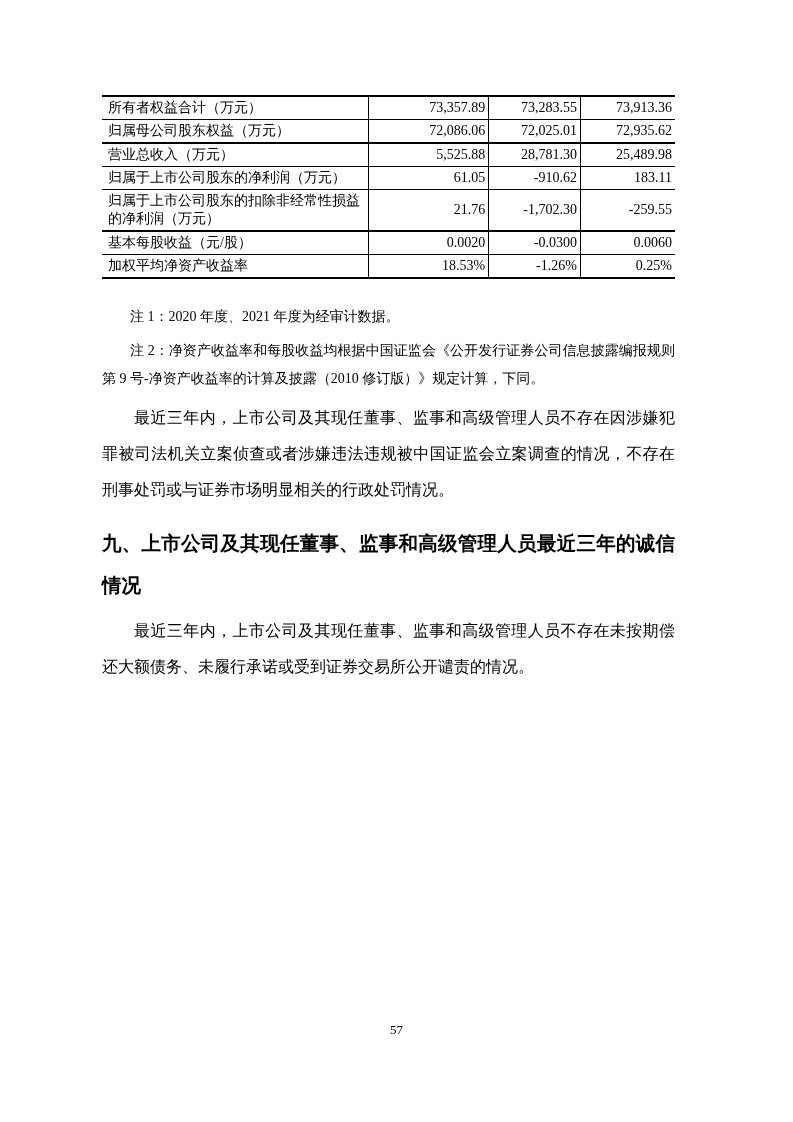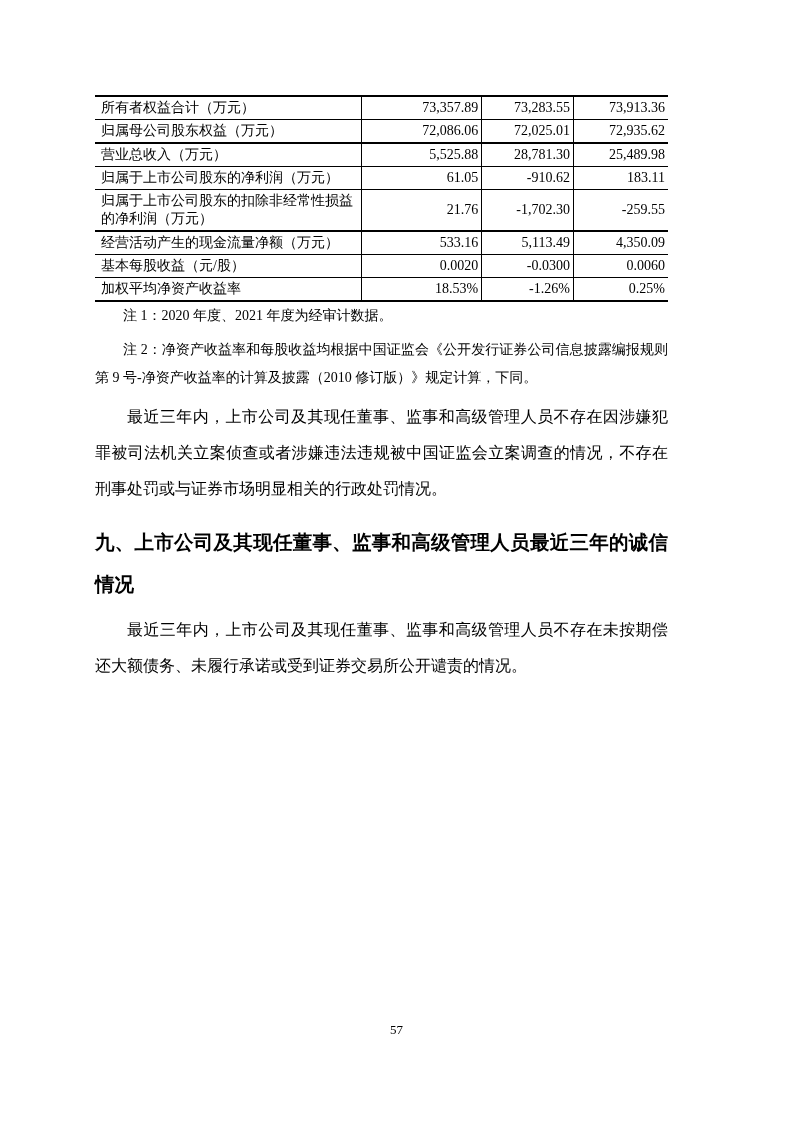--- a/index.html
+++ b/index.html
@@ -6,21 +6,21 @@
   html, body { background: #ffffff; }
   body {
     width: 793px; height: 1122px;
     position: relative;
     font-family: "Liberation Serif", "DejaVu Serif", serif;
     color: #000000;
     overflow: hidden;
   }
   .content {
     position: absolute;
-    top: 0; left: 95px;
+    top: 0; left: 102px;
     width: 573px;
   }
   
   table.fin {
     width: 100%;
     margin-top: 95px;
     border-collapse: collapse;
     table-layout: fixed;
     border-top: 2px solid #000;
     font-size: 14px;
@@ -37,21 +37,21 @@
   table.fin td.val { text-align: right; padding-right: 3px; border-left: 1px solid #000; }
   table.fin td.hc  { text-align: center; font-weight: bold; }
   table.fin td.hv  { text-align: center; font-weight: bold; border-left: 1px solid #000; }
   
   .note {
     font-size: 14px;
     line-height: 28px;
     text-indent: 2em;
     text-align: justify;
   }
-  .note1 { margin-top: 0; }
+  .note1 { margin-top: 24px; }
   .note2 { margin-top: 6px; }
   
   h2.sec {
     font-family: "Liberation Sans", "DejaVu Sans", sans-serif;
     font-weight: bold;
     font-size: 19.5px;
     line-height: 42px;
     text-align: justify;
     margin-top: 14px;
   }
@@ -110,26 +110,20 @@
         <td class="val">-910.62</td>
         <td class="val">183.11</td>
       </tr>
       <tr class="thick">
         <td class="lab">归属于上市公司股东的扣除非经常性损益的净利润（万元）</td>
         <td class="val">21.76</td>
         <td class="val">-1,702.30</td>
         <td class="val">-259.55</td>
       </tr>
       <tr>
-        <td class="lab">经营活动产生的现金流量净额（万元）</td>
-        <td class="val">533.16</td>
-        <td class="val">5,113.49</td>
-        <td class="val">4,350.09</td>
-      </tr>
-      <tr>
         <td class="lab">基本每股收益（元/股）</td>
         <td class="val">0.0020</td>
         <td class="val">-0.0300</td>
         <td class="val">0.0060</td>
       </tr>
       <tr class="thick">
         <td class="lab">加权平均净资产收益率</td>
         <td class="val">18.53%</td>
         <td class="val">-1.26%</td>
         <td class="val">0.25%</td>

